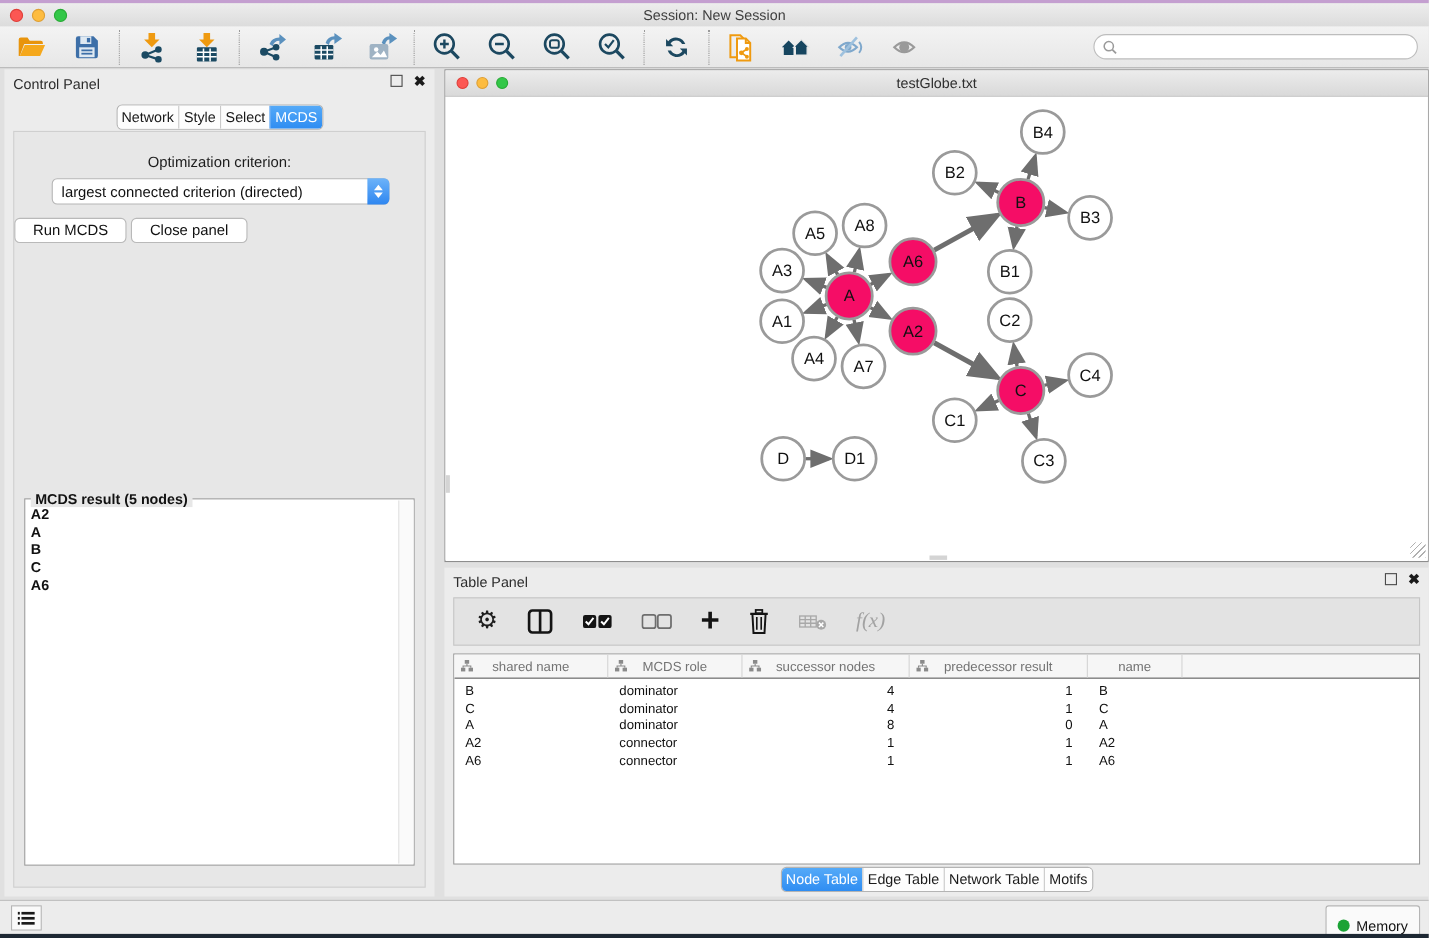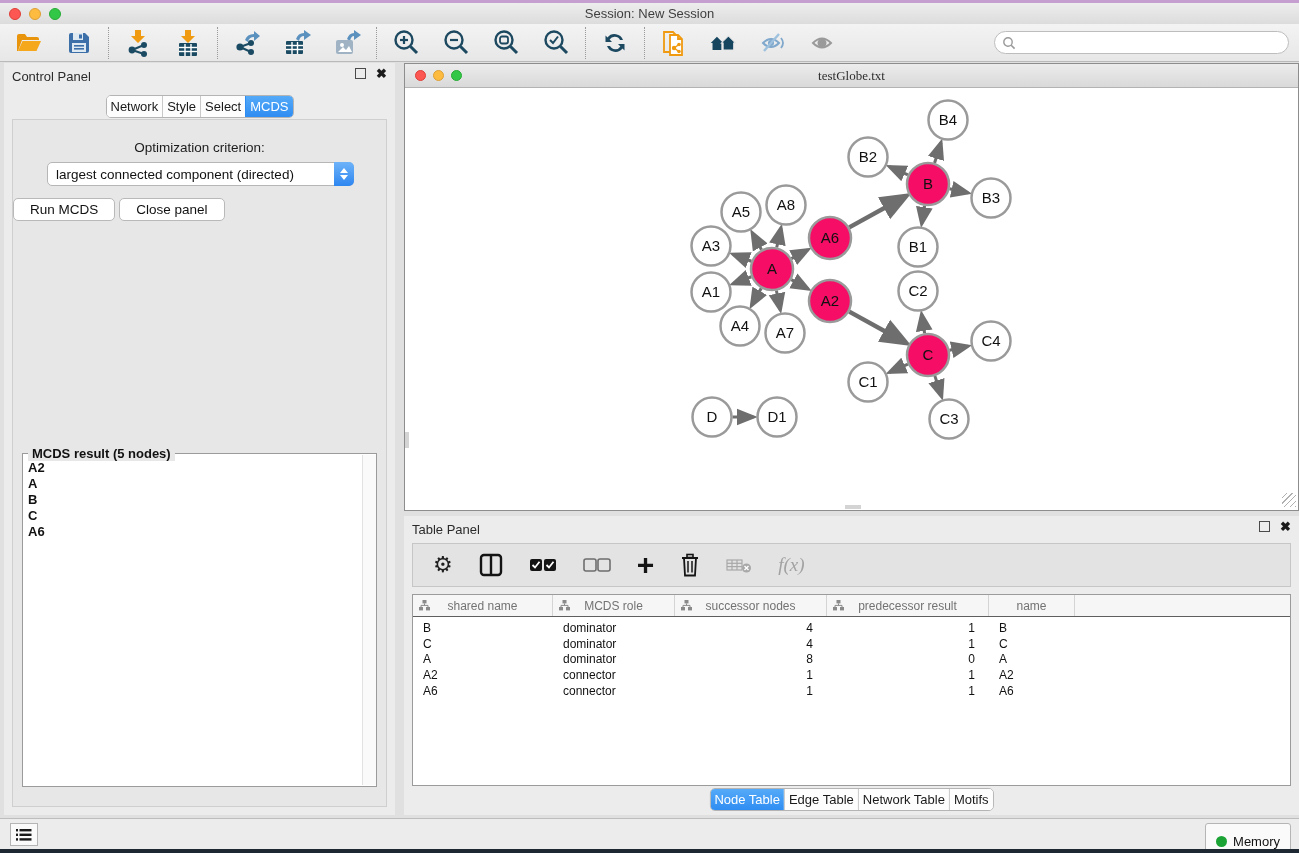--- a/index.html
+++ b/index.html
@@ -70,21 +70,21 @@
     font-size:13px; color:#111; }
   .result-list { position:absolute; left:1px; top:6px; bottom:1px; right:15px; overflow:hidden;
     font-size:13px; color:#111; padding-left:4px; }
   .result-list div { line-height:16px; }
   .result-scroll { position:absolute; right:0; top:1px; bottom:1px; width:14px; background:#fafafa; border-left:1px solid #e2e2e2; }
 
   
   .net-window { position:absolute; left:404px; top:63px; width:895px; height:448px;
     border:1px solid #8d8d8d; background:#fff; }
   .net-titlebar { height:24px; background:linear-gradient(#ececec,#d9d9d9); border-bottom:1px solid #b3b3b3;
-    position:relative; display:flex; align-items:center;font-family:Liberation Serif, serif; }
+    position:relative; display:flex; align-items:center; }
   .net-titlebar .lights { margin-left:10px; gap:7px; }
   .net-titlebar .light { width:11px; height:11px; }
   .net-title { position:absolute; left:0; right:0; text-align:center; font-size:13px; color:#2e2e2e; }
   .net-canvas { position:relative; width:100%; height:421px; background:#fff; overflow:hidden; }
   .grip { position:absolute; right:2px; bottom:2px; width:14px; height:14px;
     background:repeating-linear-gradient(135deg, transparent 0 3px, #b0b0b0 3px 4px); }
   .vnub { position:absolute; left:0; top:344px; width:4px; height:16px; background:#d4d4d4; }
   .hnub { position:absolute; left:440px; bottom:0; width:16px; height:4px; background:#d4d4d4; }
 
   
@@ -308,21 +308,21 @@
     </div>
     <div class="seg-tabs cp-tabs" id="cp-tabs">
         <div class="seg-tab">Network</div>
         <div class="seg-tab">Style</div>
         <div class="seg-tab">Select</div>
         <div class="seg-tab active">MCDS</div>
       </div>
     <div class="cp-body">
       <div class="opt-label">Optimization criterion:</div>
       <div class="combo">
-        <span class="combo-text">largest connected component (directed)</span>
+        <span class="combo-text">largest connected criterion (directed)</span>
         <span class="stepper">
             <span class="up"></span>
             <span class="down"></span>
           </span>
       </div>
       <div class="btn-row">
         <div class="mac-btn">Run MCDS</div>
         <div class="mac-btn">Close panel</div>
       </div>
       <div class="result-box">

